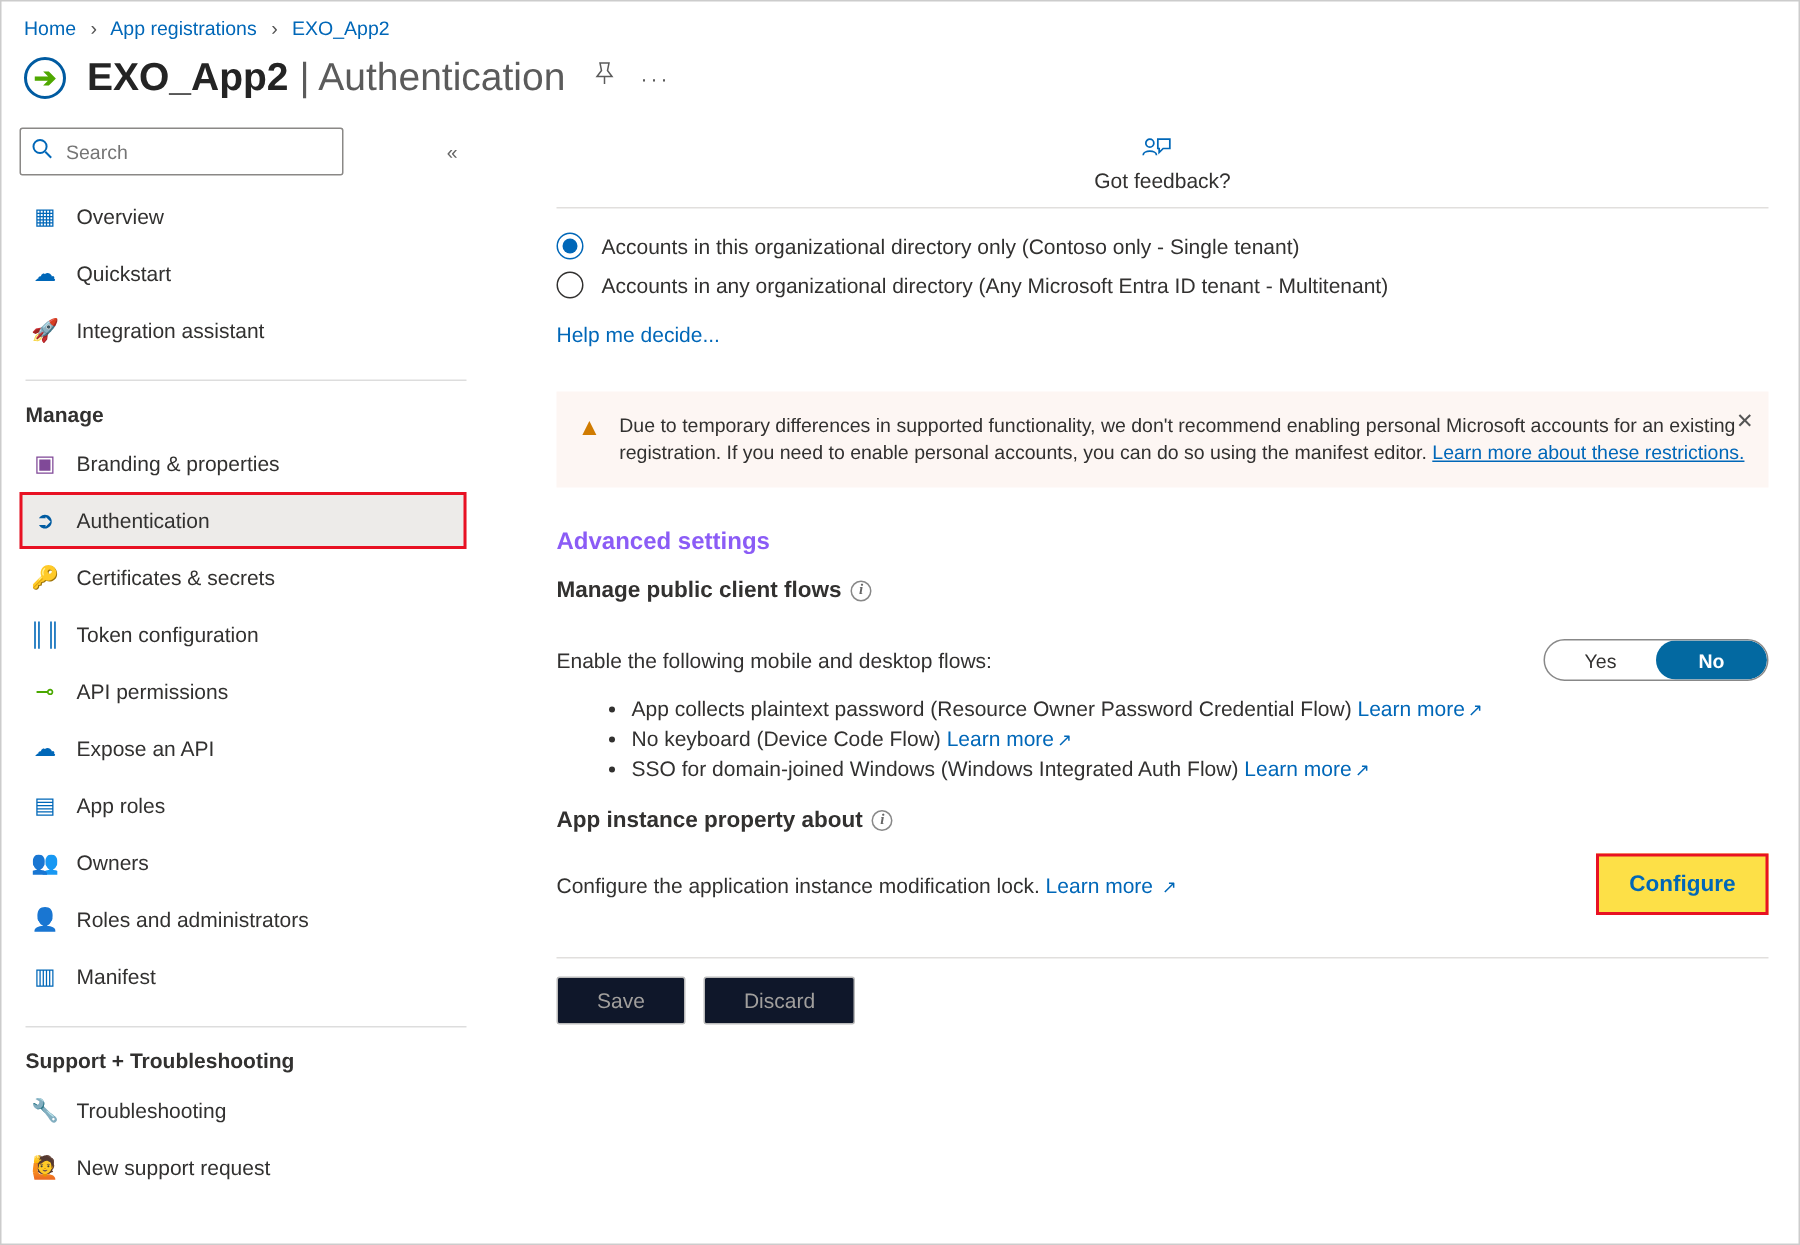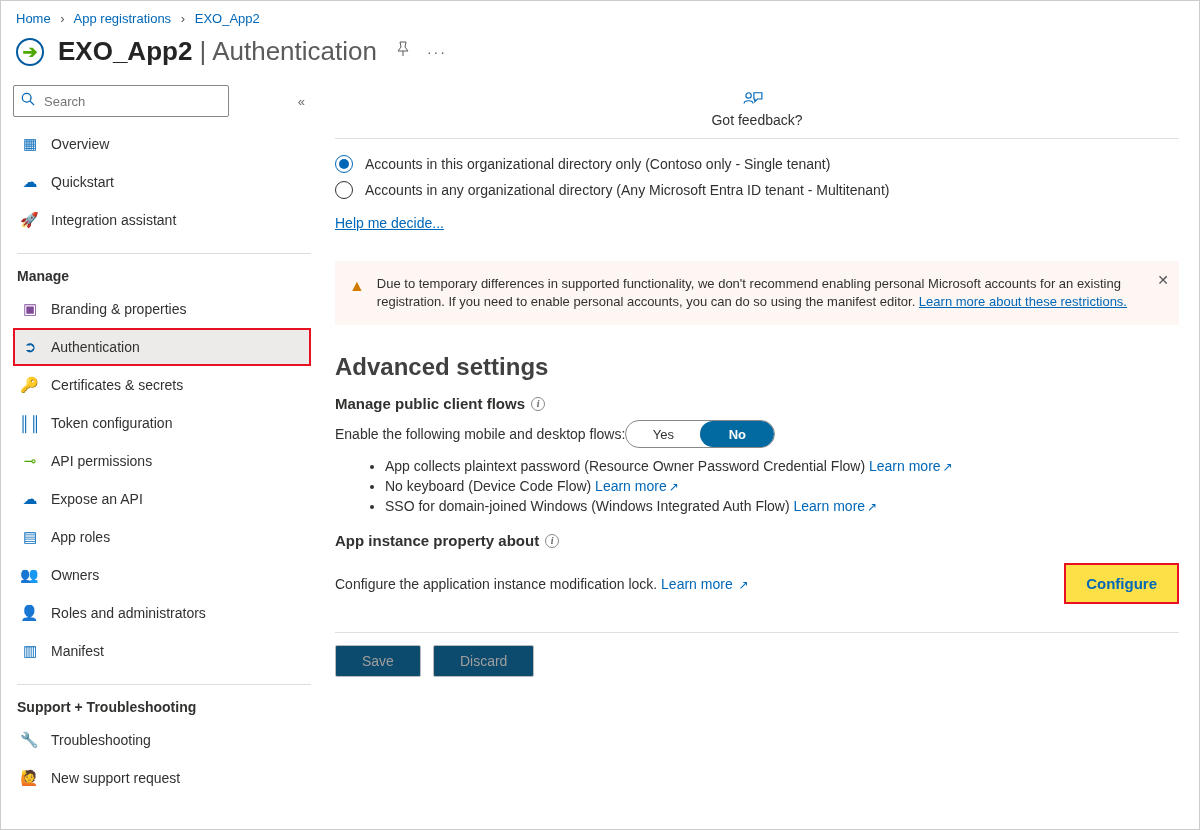--- a/index.html
+++ b/index.html
@@ -25,21 +25,21 @@
     width: 28px; height: 28px; margin-right: 14px;
     border: 2.5px solid #005ba1; border-radius: 50%;
     display: flex; align-items: center; justify-content: center;
     color: #4fa800; font-weight: bold; font-size: 18px;
   }
   .page-header h1 { font-size: 26px; font-weight: 600; color: #242424; }
   .page-header h1 .thin { font-weight: 400; color: #5b5b5b; }
   .page-header .pin { margin-left: 18px; color: #5b5b5b; font-size: 18px; cursor: pointer; }
   .page-header .dots { margin-left: 16px; color: #5b5b5b; letter-spacing: 2px; cursor: pointer; }
 
-  .columns { display: flex; height: calc(100% - 95px); }
+  .columns { display: flex; height: calc(100% - 95px); gap: 36px; }
 
   
   .sidebar {
     width: 310px; flex-shrink: 0;
     padding: 0 0 0 12px;
   }
   .search-row { display: flex; align-items: center; margin-bottom: 8px; padding-right: 6px; }
   .search-row input {
     flex: 1; height: 32px; padding: 0 8px 0 30px;
     border: 1px solid #8a8886; border-radius: 2px; font-size: 13px;
@@ -76,44 +76,44 @@
 
   .radio-row { display: flex; align-items: center; margin: 8px 0; }
   .radio-row .r {
     width: 18px; height: 18px; border: 1px solid #323130; border-radius: 50%;
     margin-right: 12px; display: flex; align-items: center; justify-content: center;
   }
   .radio-row.sel .r { border: 1px solid #0067b8; }
   .radio-row.sel .r::after {
     content: ""; width: 10px; height: 10px; background: #0067b8; border-radius: 50%;
   }
-  .help-link { margin-top: 8px; display: inline-block; text-decoration: underline; }
+  .help-link { margin-top: 8px; display: inline-block; }
 
   .info-bar {
     display: flex; align-items: flex-start;
     background: #fdf6f3; padding: 14px 14px;
     margin-top: 30px; position: relative;
     font-size: 13px; line-height: 1.4;
   }
   .info-bar .warn { color: #d07b00; margin-right: 12px; font-size: 16px; flex-shrink: 0; }
   .info-bar a { text-decoration: underline; }
   .info-bar .close-x {
     position: absolute; right: 10px; top: 10px; color: #555;
     cursor: pointer; font-size: 14px;
   }
 
-  h2.section { font-size: 24px; font-weight: 600; margin: 28px 0 14px; color: #404040; }
+  h2.section { font-size: 16px; font-weight: 600; margin: 28px 0 14px; color: #8b5cf6; }
   h3.sub { font-size: 15px; font-weight: 600; margin: 10px 0 8px; display: flex; align-items: center; gap: 6px; }
   .info-i {
     display: inline-flex; width: 14px; height: 14px; border: 1px solid #888;
     border-radius: 50%; align-items: center; justify-content: center;
     font-size: 10px; color: #666; font-style: italic; font-family: serif;
   }
 
-  .toggle-row { display: flex; align-items: center; margin: 8px 0 10px; }
+  .toggle-row { display: flex; justify-content: space-between; align-items: center; margin: 24px 0 10px; }
   .toggle {
     width: 150px; height: 28px; border: 1px solid #888; border-radius: 14px;
     display: flex; overflow: hidden; cursor: pointer;
   }
   .toggle span {
     flex: 1; display: flex; align-items: center; justify-content: center;
     font-size: 13px;
   }
   .toggle .on-state { background: #0369a1; color: #fff; border-radius: 14px; font-weight: 600; }
 
@@ -126,21 +126,21 @@
     border: 2px solid #e81123; background: #fde047; color: #0067b8;
     padding: 10px 20px; font-size: 15px; font-weight: 600; cursor: pointer;
   }
 
   .footer-bar {
     border-top: 1px solid #e1dfdd; margin-top: 28px; padding-top: 12px;
     display: flex; gap: 12px;
   }
   .footer-bar button {
     height: 32px; padding: 0 26px; border: 1px solid #bbb;
-    background: #0c4a6e; color: #a19f9d; border-radius: 2px;
+    background: #0f172a; color: #a19f9d; border-radius: 2px;
     font-size: 14px; cursor: pointer;
   }
 </style>
 </head>
 <body>
 
 <div class="breadcrumb">
   <a>Home</a>
   <span class="sep">›</span>
   <a>App registrations</a>

